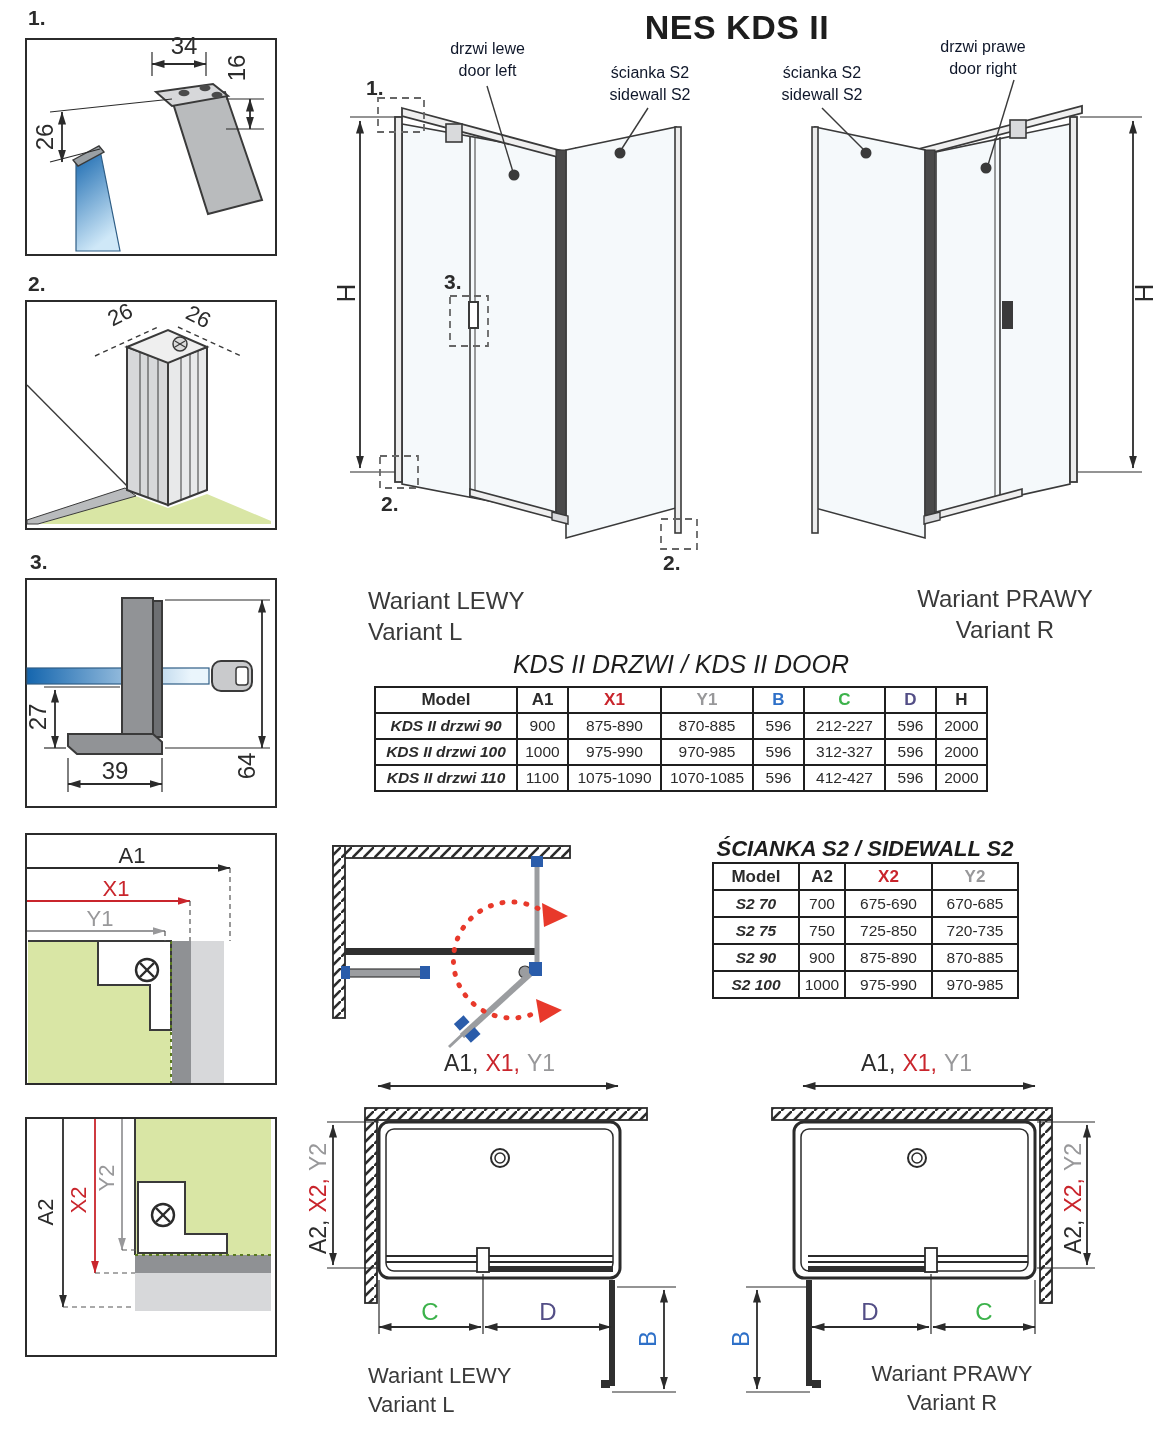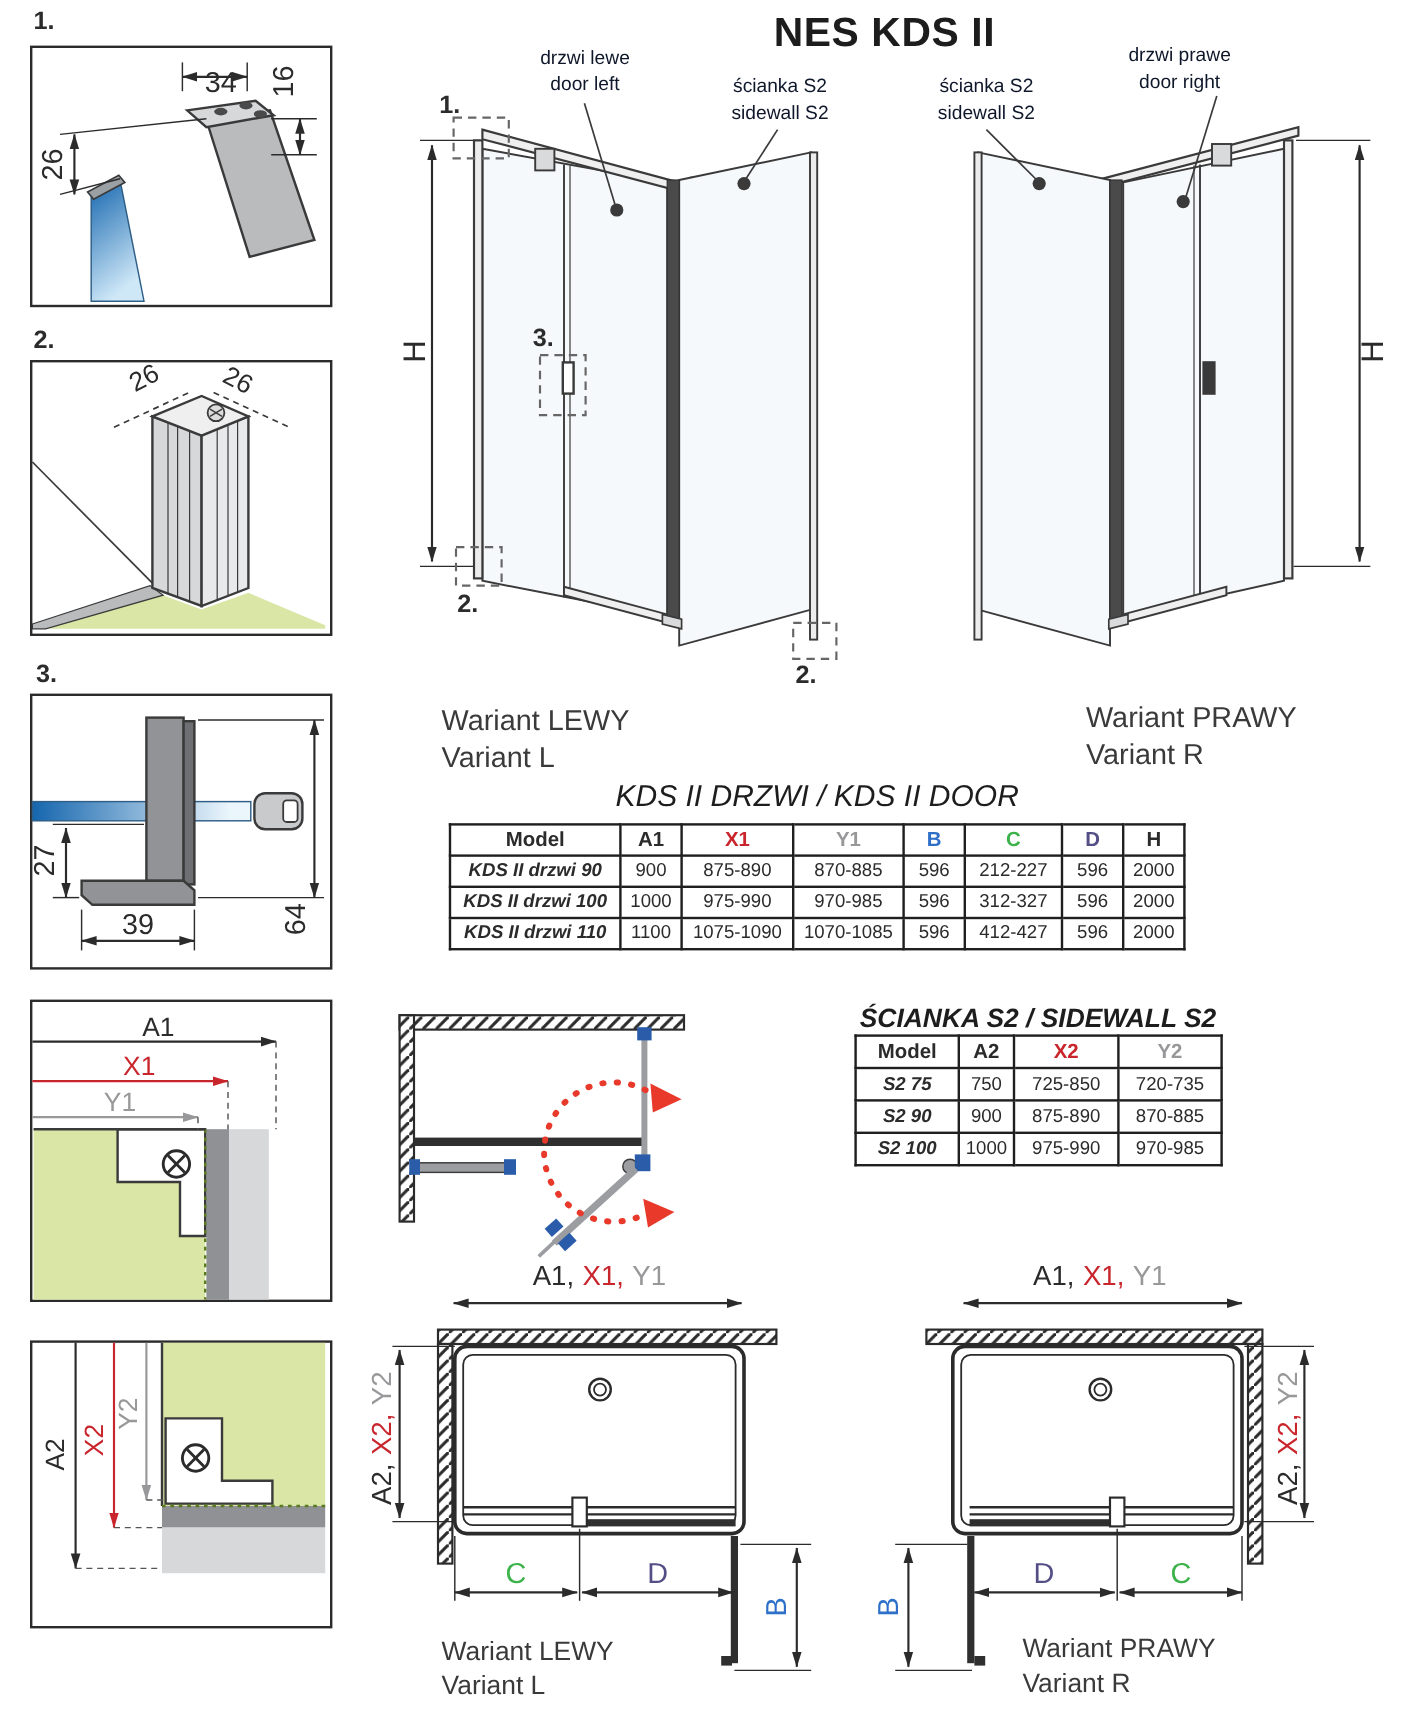--- a/index.html
+++ b/index.html
@@ -1,20 +1,20 @@
 <!DOCTYPE html>
 <html><head>
 <meta charset="utf-8">
 <style>
   html,body{margin:0;padding:0;background:#fff;}
   body{width:1172px;height:1440px;position:relative;overflow:hidden;
        font-family:"Liberation Sans","DejaVu Sans",sans-serif;color:#2b2b2b;}
   .abs{position:absolute;}
   .ctr{text-align:center;}
-  .rgt{text-align:left;}
+  .rgt{text-align:center;}
   .rot{transform:translate(-50%,-50%) rotate(-90deg);transform-origin:center;white-space:nowrap;}
   .box{position:absolute;border:2px solid #2b2b2b;background:#fff;}
   .num{font-size:21px;font-weight:bold;color:#2b2b2b;}
   .lbl{font-size:16px;line-height:1.35;color:#0f172a;}
   .pagetitle{font-size:34px;font-weight:800;letter-spacing:.5px;color:#1d1d1d;}
   .vlabel{font-size:24px;color:#3a3a3a;line-height:1.28;}
   .vlabel2{font-size:22px;color:#3a3a3a;line-height:1.3;}
   .dimtxt{font-size:24px;color:#2b2b2b;}
   .dimsm{font-size:22px;color:#2b2b2b;}
   .tbltitle{font-size:25px;font-weight:normal;font-style:italic;color:#1d1d1d;}
@@ -325,21 +325,21 @@
 
 <div class="abs vlabel" style="left:368px;top:586px;">
   <div>Wariant LEWY</div>
   <div>Variant L</div>
 </div>
 <div class="abs vlabel rgt" style="left:905px;top:584px;width:200px;">
   <div>Wariant PRAWY</div>
   <div>Variant R</div>
 </div>
 
-<div class="abs dimtxt" style="left:164px;top:32px;width:40px;text-align:center;margin-top:24px;">34</div>
+<div class="abs dimtxt" style="left:164px;top:32px;width:40px;text-align:center;">34</div>
 <div class="abs dimtxt rot" style="left:237px;top:68px;">16</div>
 <div class="abs dimtxt rot" style="left:45px;top:137px;">26</div>
 <div class="abs dimsm" style="left:108px;top:302px;transform:rotate(-27deg);">26</div>
 <div class="abs dimsm" style="left:186px;top:304px;transform:rotate(27deg);">26</div>
 <div class="abs dimtxt rot" style="left:38px;top:717px;">27</div>
 <div class="abs dimtxt" style="left:95px;top:757px;width:40px;text-align:center;">39</div>
 <div class="abs dimtxt rot" style="left:247px;top:766px;">64</div>
 
 <div class="abs dimsm" style="left:112px;top:843px;width:40px;text-align:center;">A1</div>
 <div class="abs dimsm red" style="left:96px;top:876px;width:40px;text-align:center;">X1</div>
@@ -414,20 +414,26 @@
       <col style="width:86px">
     </colgroup>
   <tbody>
       <tr>
     <th>Model</th>
     <th>A2</th>
     <th class="red">X2</th>
     <th class="gry">Y2</th>
   </tr>
   <tr>
+        <td class="mdl">S2 70</td>
+        <td>700</td>
+        <td>675-690</td>
+        <td>670-685</td>
+      </tr>
+  <tr>
         <td class="mdl">S2 75</td>
         <td>750</td>
         <td>725-850</td>
         <td>720-735</td>
       </tr>
   <tr>
         <td class="mdl">S2 90</td>
         <td>900</td>
         <td>875-890</td>
         <td>870-885</td>

